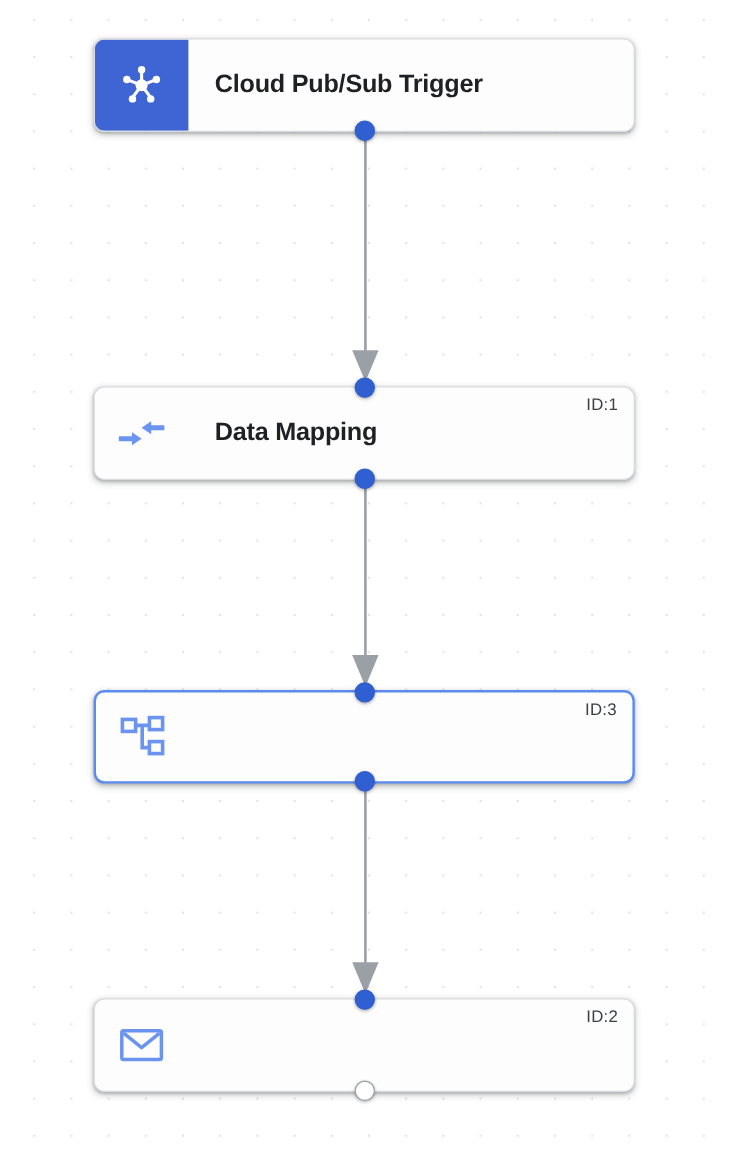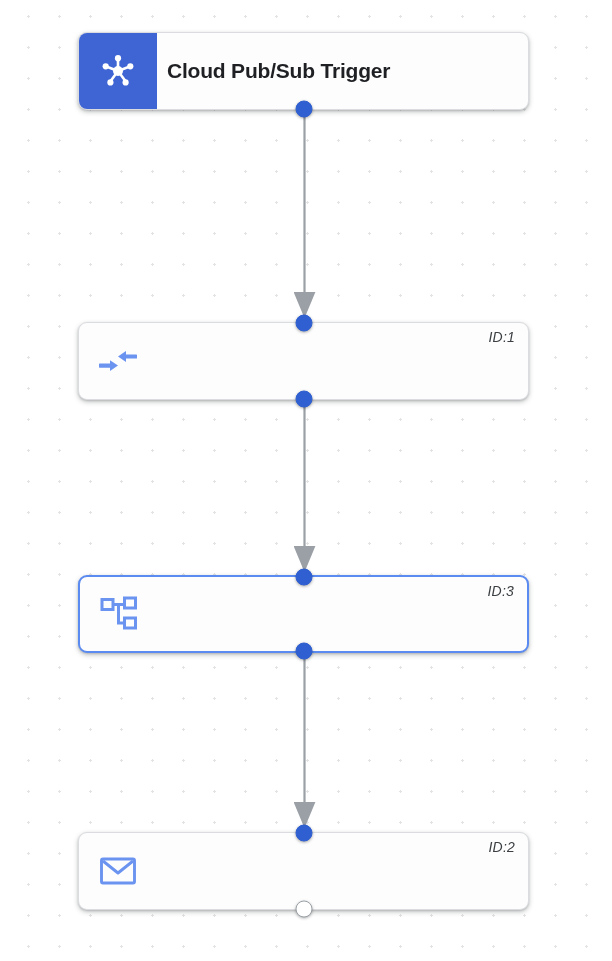--- a/index.html
+++ b/index.html
@@ -76,32 +76,31 @@
   .icon-box.filled {
     background: #3f65d4;
   }
 
   .node-label {
     font-size: 21px;
     font-weight: bold;
     color: #1f2023;
     letter-spacing: -0.2px;
     white-space: nowrap;
-    margin-left: 10px;
+    margin-left: 22px;
   }
 
   .node-id {
     position: absolute;
     top: 6px;
     right: 13px;
     font-size: 14px;
     font-weight: normal;
     color: #3c4043;
     letter-spacing: 0.2px;
-    font-style: italic;
   }
 
   
   .handle {
     position: absolute;
     left: 50%;
     width: 17px;
     height: 17px;
     border-radius: 50%;
     transform: translate(-50%, -50%);
@@ -174,20 +173,21 @@
       <div class="icon-box">
         <svg width="42" height="30" viewBox="0 0 42 30">
           <g fill="#6b93f0">
             <rect x="2" y="17.5" width="13" height="4.2" rx="0.6"></rect>
             <path d="M 13 14.2 L 21 19.6 L 13 25 z"></path>
             <rect x="27" y="8.4" width="13" height="4.2" rx="0.6"></rect>
             <path d="M 29 10.5 L 37 5.1 L 37 15.9 z" transform="translate(-8,0)"></path>
           </g>
         </svg>
       </div>
+      <div class="node-label">Data Mapping</div>
     </div>
     <div class="node-id">ID:1</div>
     <div class="handle top connected"></div>
     <div class="handle bottom connected"></div>
   </div>
 
   <div class="node selected" style="top:575px;">
     <div class="node-inner">
       <div class="icon-box">
         <svg width="40" height="38" viewBox="0 0 40 38">

